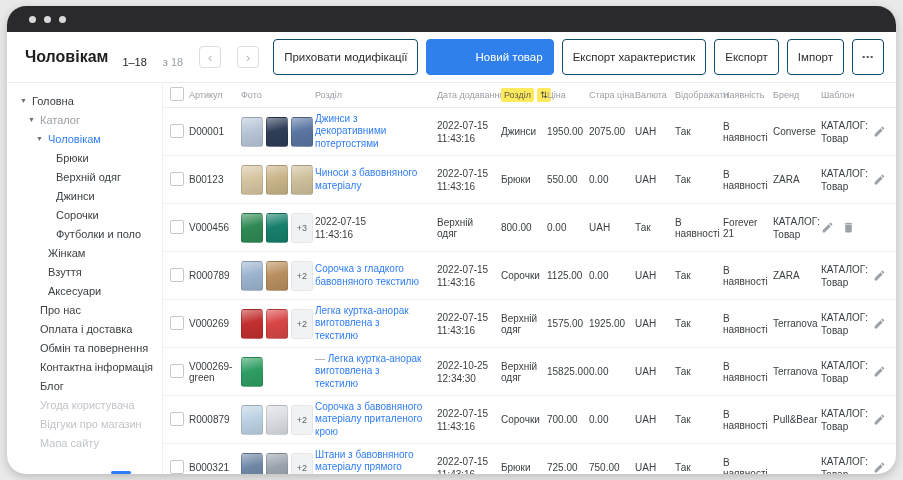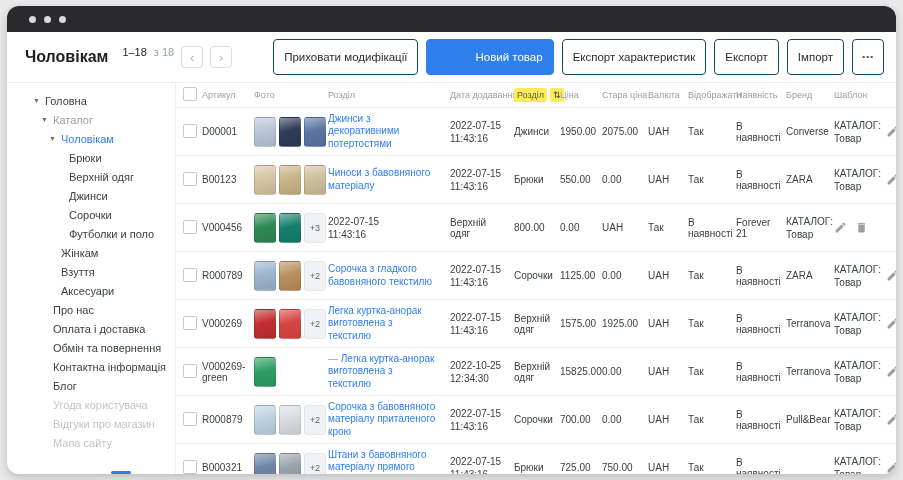--- a/index.html
+++ b/index.html
@@ -1,39 +1,39 @@
 <!DOCTYPE html>
 <html style="--accent: #2f80ed; --link: #2f7df6; --highlight: #ffe95c;"><head>
 <meta charset="utf-8">
 <style>
   html,body{margin:0;padding:0;width:903px;height:480px;overflow:hidden;
     font-family:"Liberation Sans","DejaVu Sans",sans-serif;background:#e9e9e9;}
   .window{position:absolute;top:6px;left:7px;right:7px;bottom:6px;background:#fff;
-    border-radius:12px;box-shadow:0 3px 10px rgba(0,0,0,.20);overflow:hidden;
+    border-radius:19px;box-shadow:0 3px 10px rgba(0,0,0,.20);overflow:hidden;
     display:flex;flex-direction:column;}
   
   .titlebar{height:26px;flex:none;background:#2a2a2d;display:flex;align-items:center;
     padding-left:22px;gap:8px;}
   .dot{width:7px;height:7px;border-radius:50%;background:#d9d9d9;display:inline-block;}
   
   .header{flex:none;display:flex;align-items:center;gap:14px;padding:7px 12px 7px 18px;}
   .title{font-size:16px;font-weight:700;color:#1e1e1f;margin:0;}
-  .pag{display:flex;align-items:flex-start;gap:7px;font-size:11px;color:#1e1e1f;}
+  .pag{display:flex;align-items:flex-end;gap:16px;font-size:11px;color:#1e1e1f;}
   .pag .of{color:#9aa0a6;}
   .pagbtn{width:22px;height:22px;border:1px solid #dcdcdc;border-radius:4px;background:#fff;
     color:#b6b6b6;font-size:13px;line-height:1;display:flex;align-items:center;justify-content:center;padding:0;}
   .hbtns{margin-left:auto;display:flex;gap:8px;align-items:center;}
   .btn{height:36px;padding:0 10px;border:1px solid #0c4a6e;border-radius:4px;background:#fff;
     font-size:11.5px;color:#2d2d2d;display:flex;align-items:center;white-space:nowrap;
     font-family:inherit;}
   .btn.primary{background:var(--accent,#2f80ed);border-color:var(--accent,#2f80ed);color:#fff;padding-left:48px;}
   .btn.more{width:32px;justify-content:center;font-weight:bold;letter-spacing:1px;color:#555;}
   
   .mainwrap{flex:1;display:flex;border-top:1px solid #ececec;overflow:hidden;}
-  .sidebar{width:142px;flex:none;padding:8px 0 0 26px;font-size:11px;overflow:hidden;}
+  .sidebar{width:142px;flex:none;padding:8px 0 0 13px;font-size:11px;overflow:hidden;}
   .snode{display:flex;align-items:center;gap:4px;padding:3.5px 0;color:#3c4043;white-space:nowrap;cursor:default;}
   .snode .caret{font-size:7px;color:#707070;width:8px;flex:none;}
   .snode.muted{color:#9aa0a6;}
   .snode.active{color:var(--link,#2f7df6);}
   .snode.faded{color:#c1c4c9;}
   
   .tablewrap{flex:1;border-left:1px solid #f0f0f0;overflow:hidden;display:flex;flex-direction:column;position:relative;}
   .grid{display:grid;grid-template-columns:26px 52px 74px 122px 64px 46px 42px 46px 40px 48px 50px 48px 52px 1fr;}
   .c{padding-right:6px;min-width:0;}
   .thead{flex:none;height:24px;align-items:center;color:#9aa0a6;font-size:9px;

